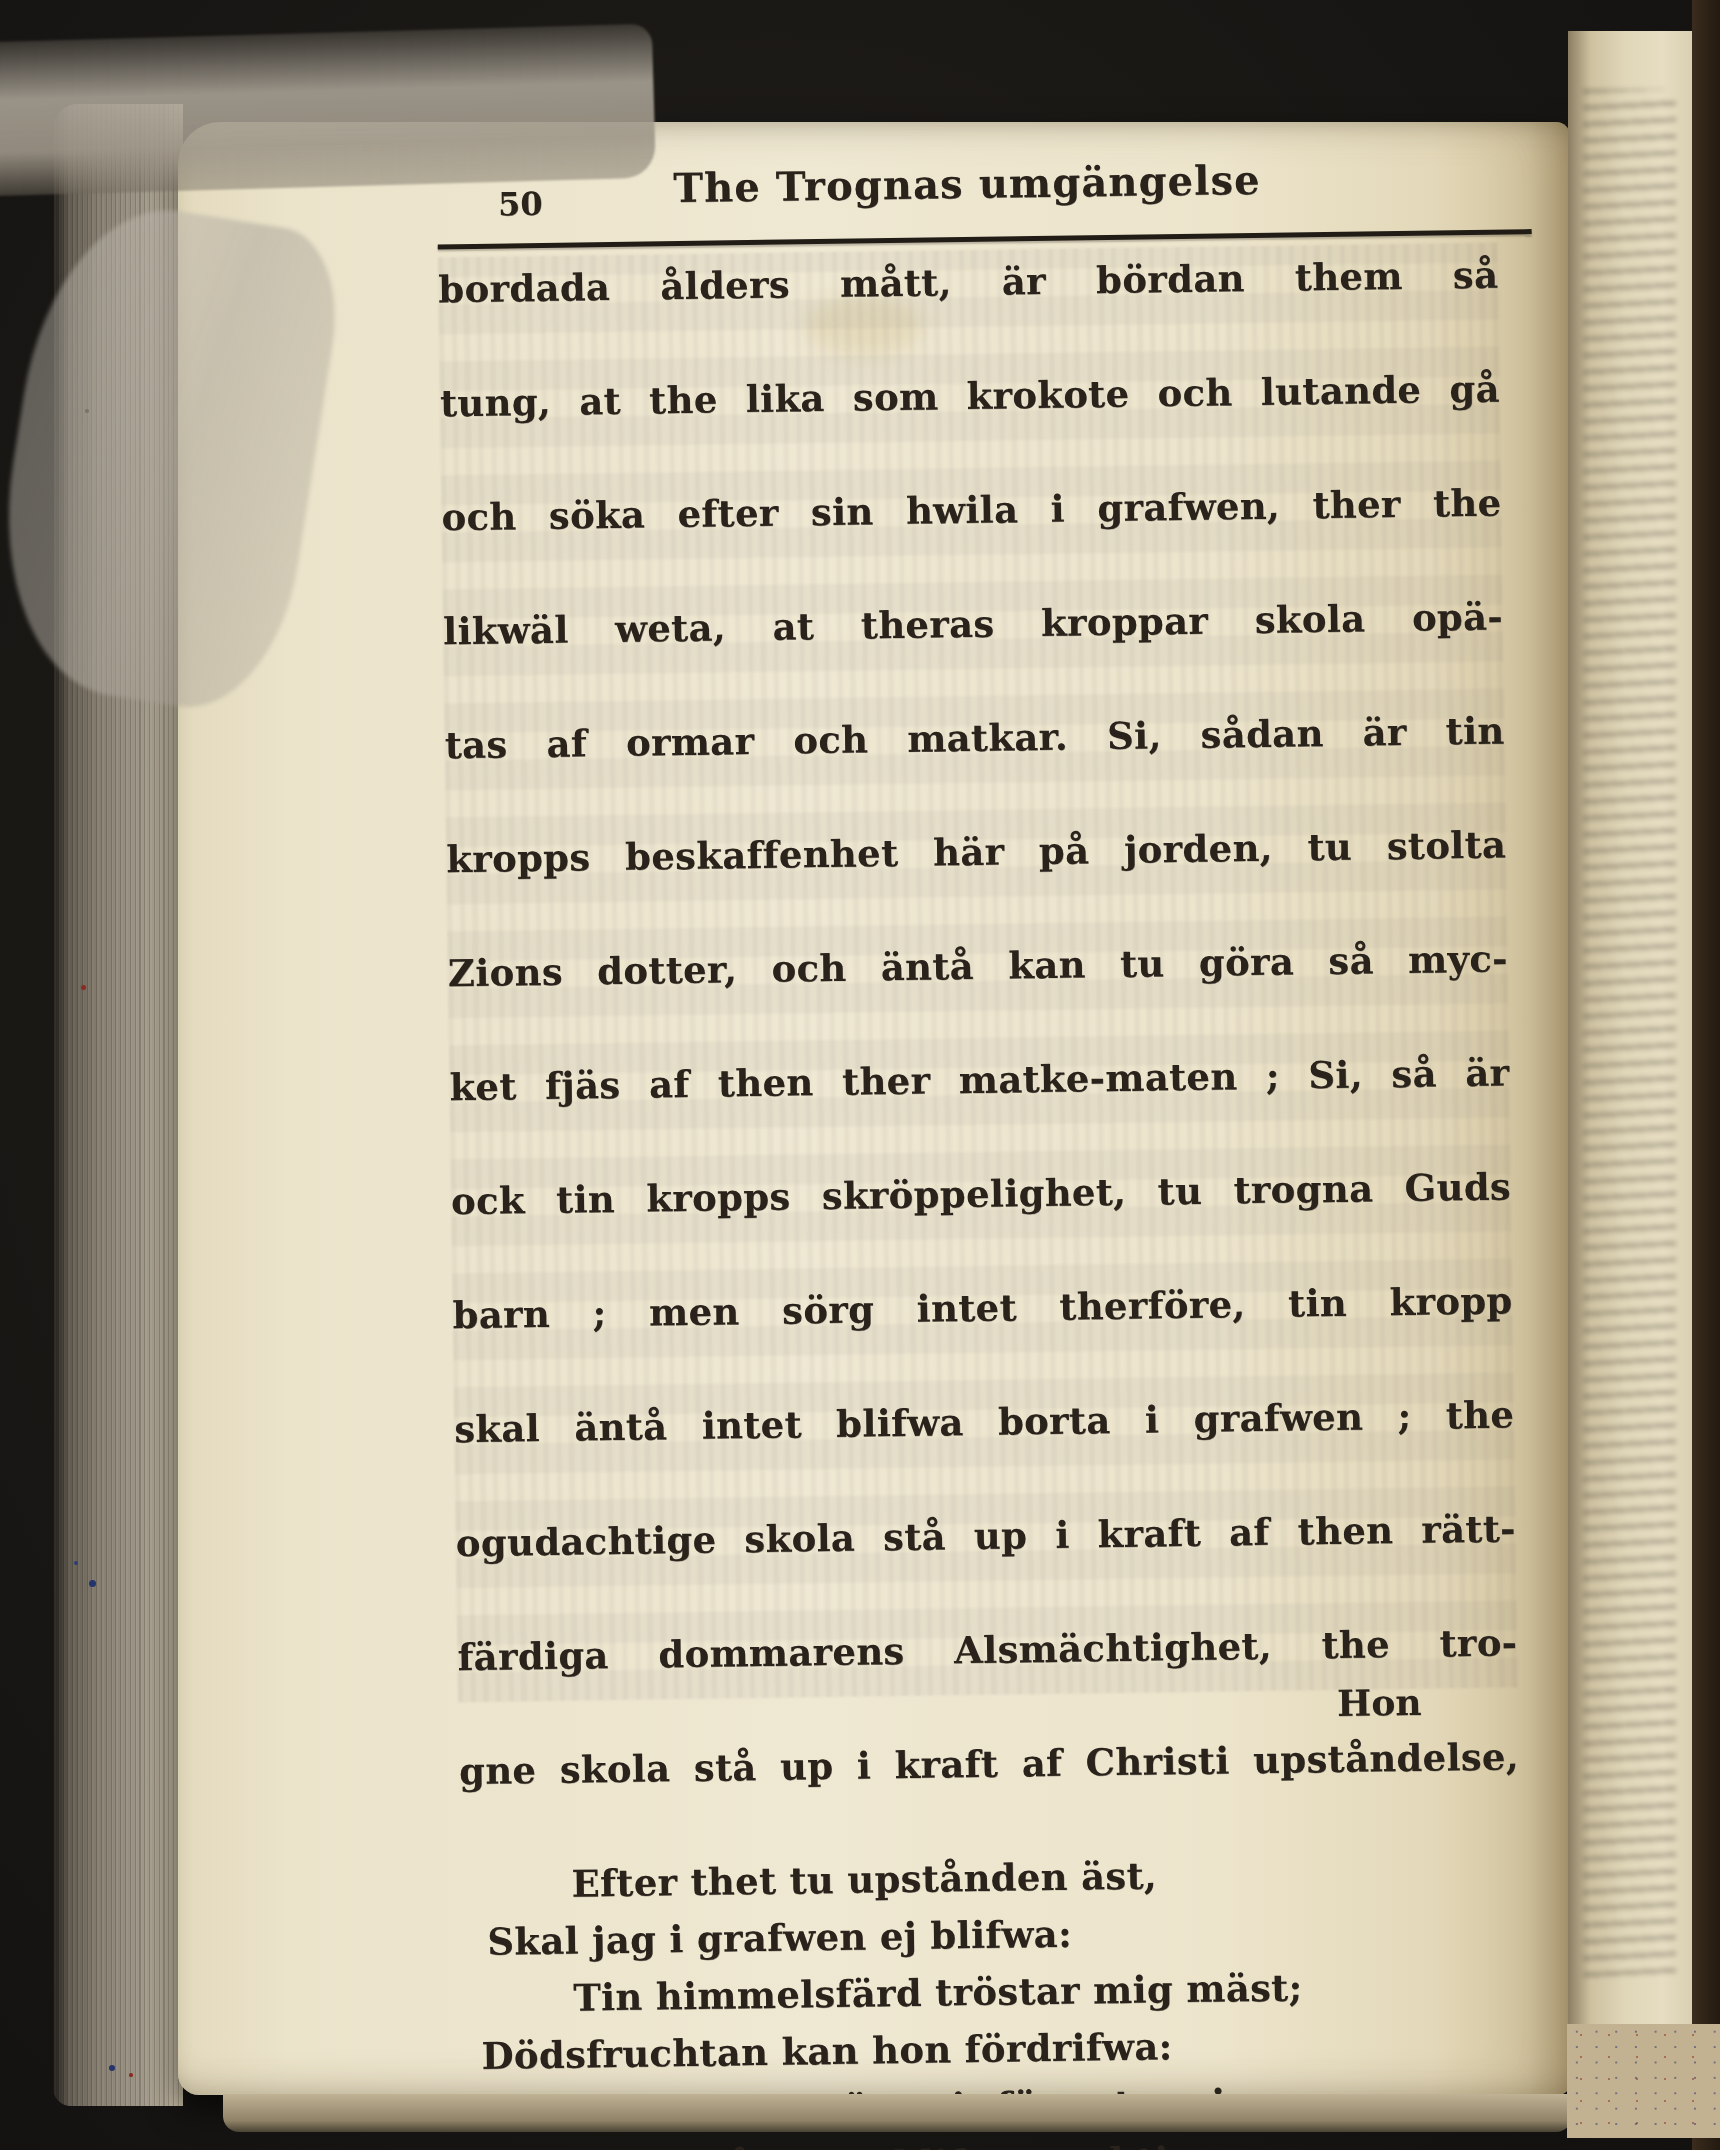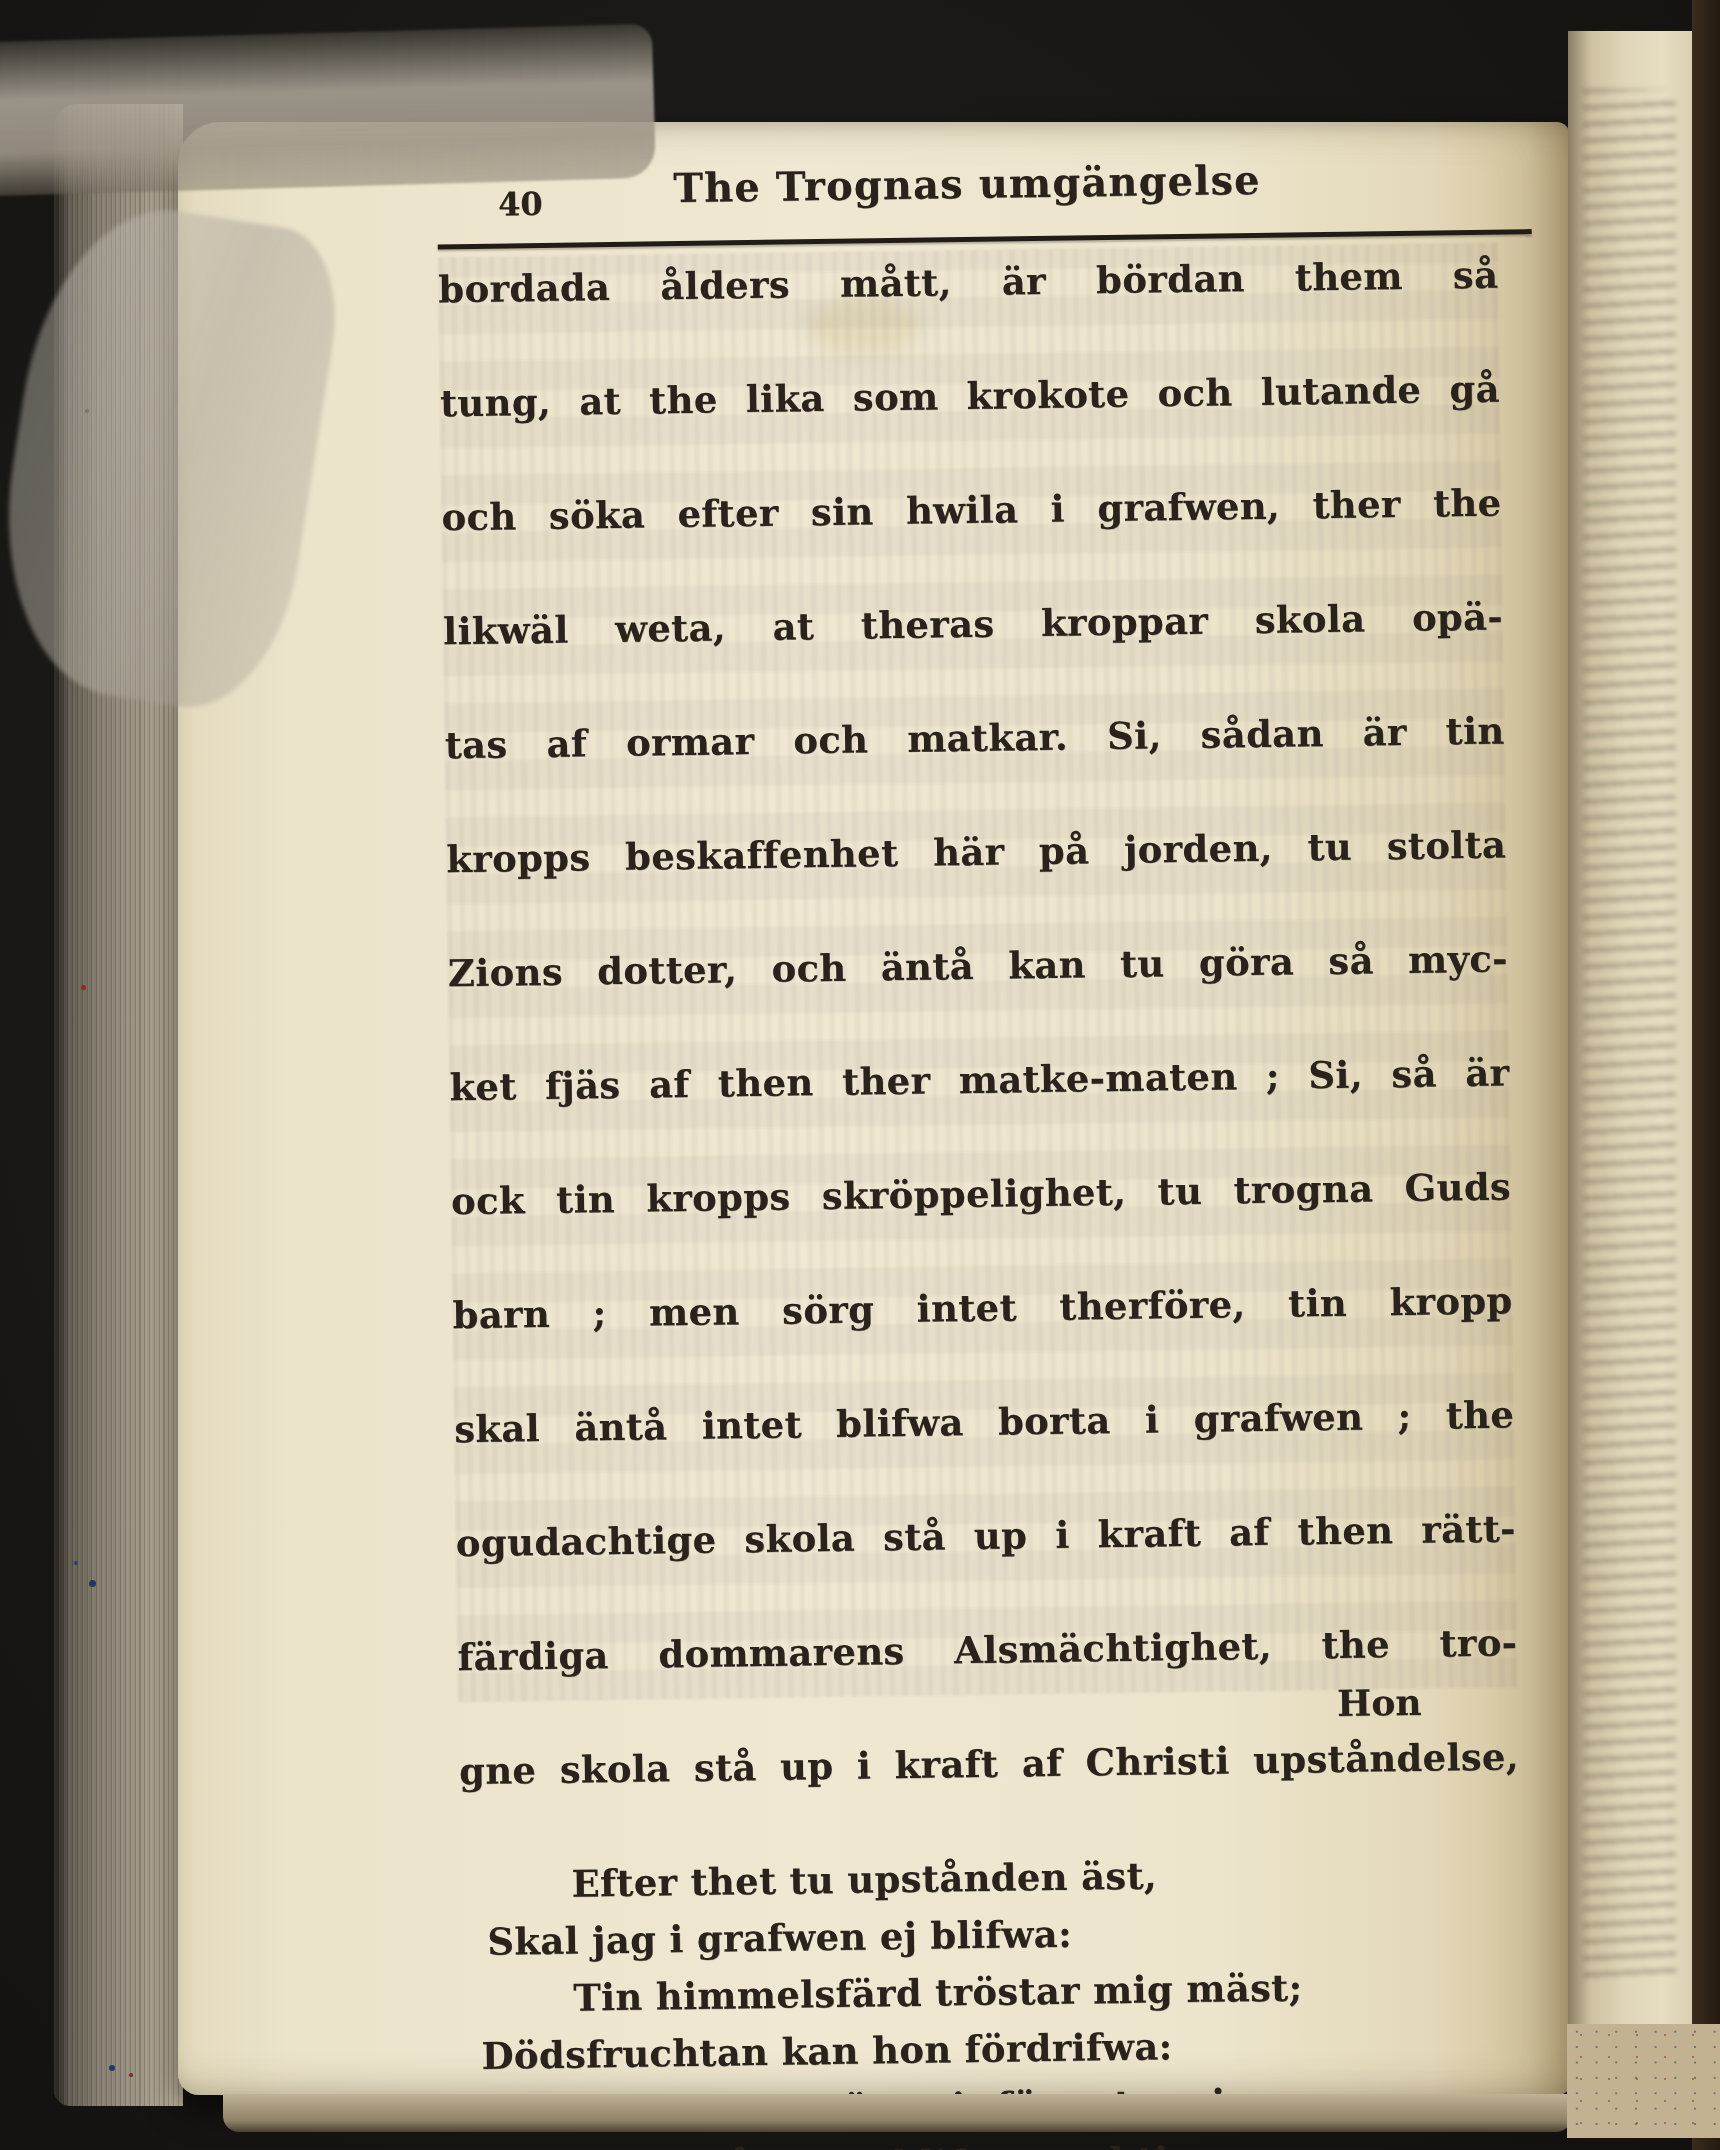--- a/index.html
+++ b/index.html
@@ -115,21 +115,21 @@
   <div class="speck" style="left:81px;top:985px;width:5.3px;height:5.3px;background:#8a2a22;"></div>
   <div class="speck" style="left:89px;top:1580px;width:7.4px;height:7.4px;background:#24356b;"></div>
   <div class="speck" style="left:74px;top:1561px;width:4.2px;height:4.2px;background:#2c3d72;"></div>
   <div class="speck" style="left:109px;top:2065px;width:6.4px;height:6.4px;background:#24356b;"></div>
   <div class="speck" style="left:129px;top:2073px;width:3.7px;height:3.7px;background:#8a2a22;"></div>
   <div class="speck" style="left:85px;top:409px;width:4.2px;height:4.2px;background:#3a352d;"></div>
 
   <div class="book-page">
     <div class="stain" style="left:627px;top:175px;width:117px;height:58px;background:rgba(190,160,90,.18);"></div>
     <div class="content">
-      <span class="pagenum">40</span>
+      <span class="pagenum">50</span>
       <div class="running-title">The Trognas umgängelse</div>
       <div class="rule"></div>
       <div class="showthrough"></div>
       <div class="textblock">
         <div id="prose">
             <div class="line justify">bordada ålders mått, är bördan them så</div>
             <div class="line justify">tung, at the lika som krokote och lutande gå</div>
             <div class="line justify">och söka efter sin hwila i grafwen, ther the</div>
             <div class="line justify">likwäl weta, at theras kroppar skola opä-</div>
             <div class="line justify">tas af ormar och matkar.  Si, sådan är tin</div>

